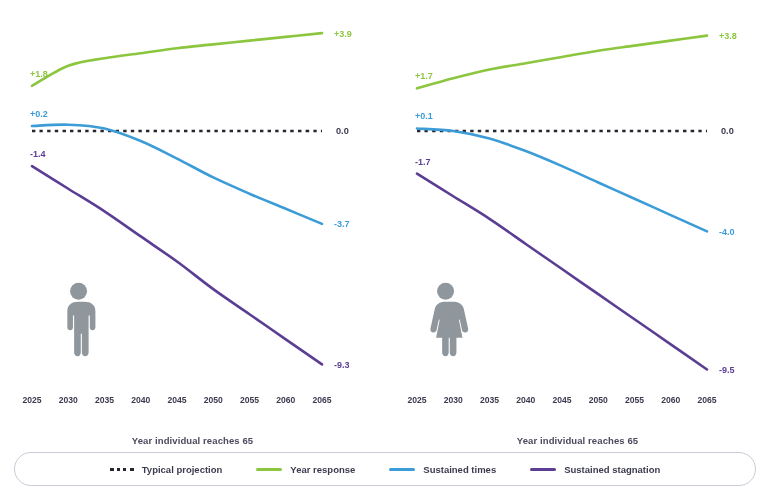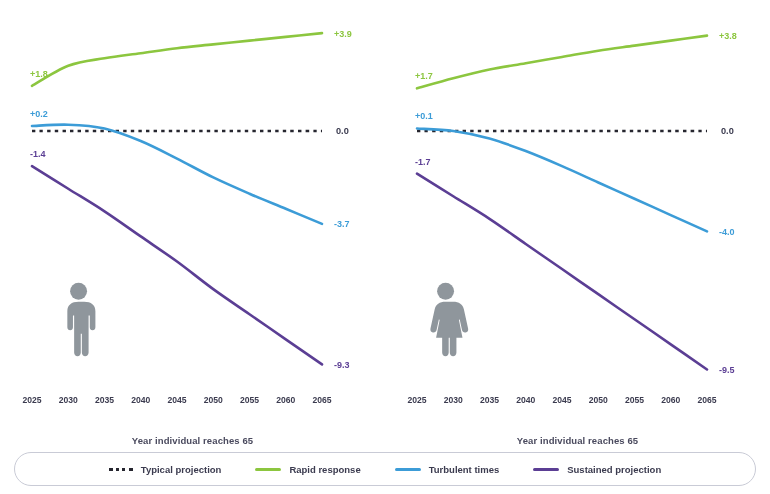--- a/index.html
+++ b/index.html
@@ -187,26 +187,26 @@
   </div>
 
   <div class="legend-box">
     <div class="legend-items" id="legend-items">
         <div class="legend-item">
           <span class="swatch dashed" style="border-top-color: rgb(38, 38, 47);"></span>
           <span>Typical projection</span>
         </div>
         <div class="legend-item">
           <span class="swatch" style="background: rgb(140, 198, 63);"></span>
-          <span>Rapid response</span>
+          <span>Year response</span>
         </div>
         <div class="legend-item">
           <span class="swatch" style="background: rgb(60, 156, 215);"></span>
-          <span>Turbulent times</span>
+          <span>Sustained times</span>
         </div>
         <div class="legend-item">
           <span class="swatch" style="background: rgb(91, 62, 148);"></span>
-          <span>Sustained projection</span>
+          <span>Sustained stagnation</span>
         </div>
       </div>
   </div>
 
 </div>
 
 </body></html>

